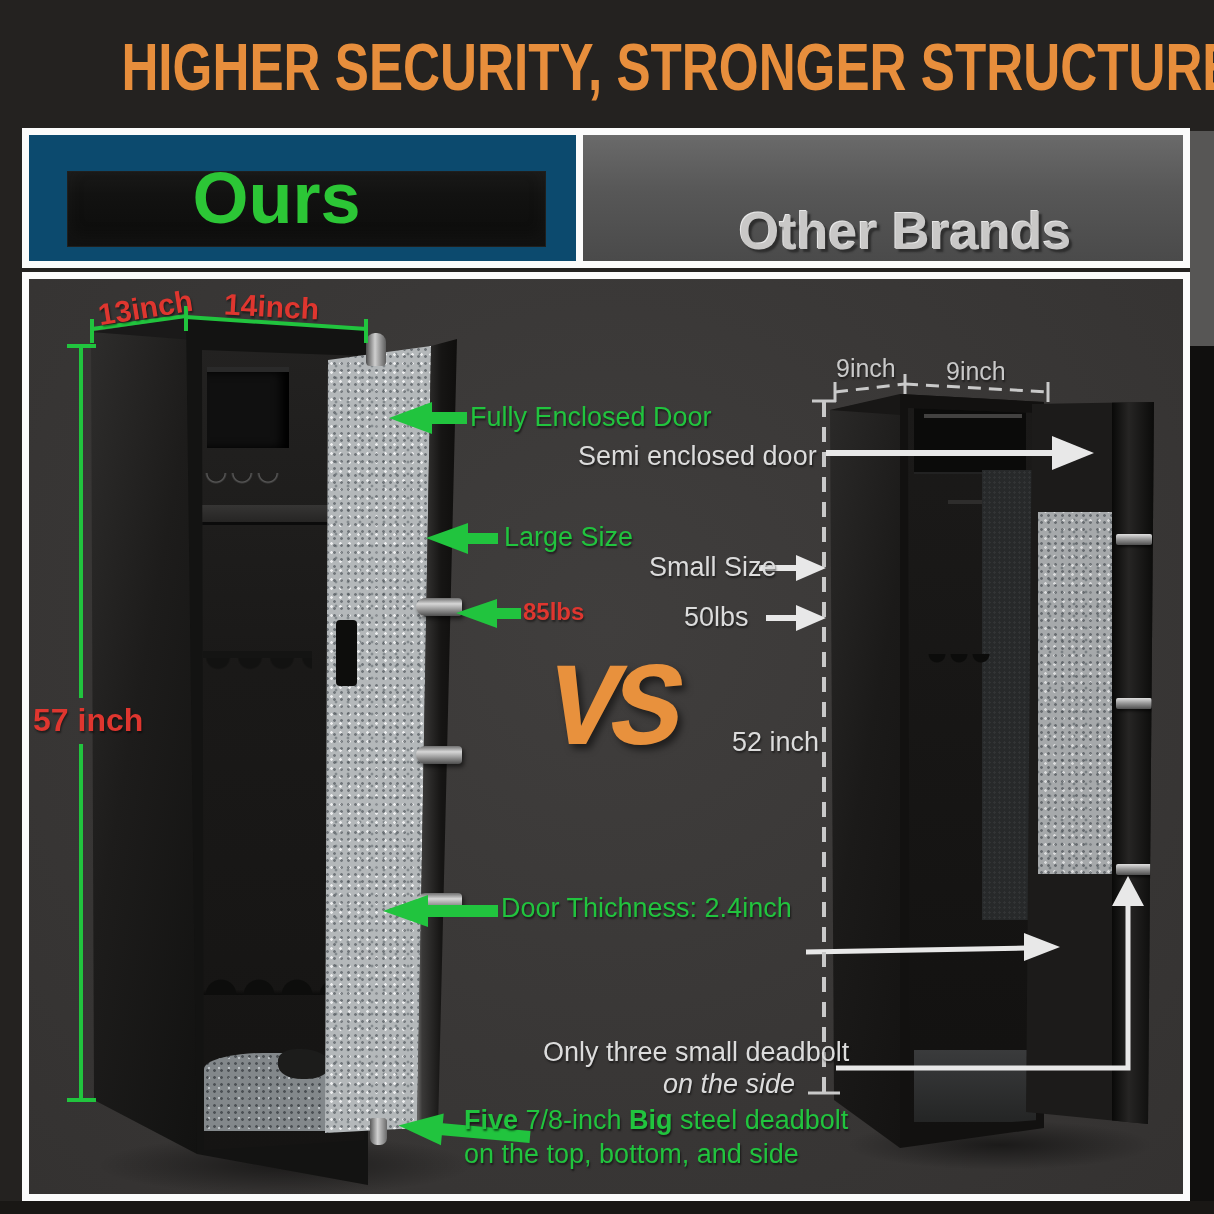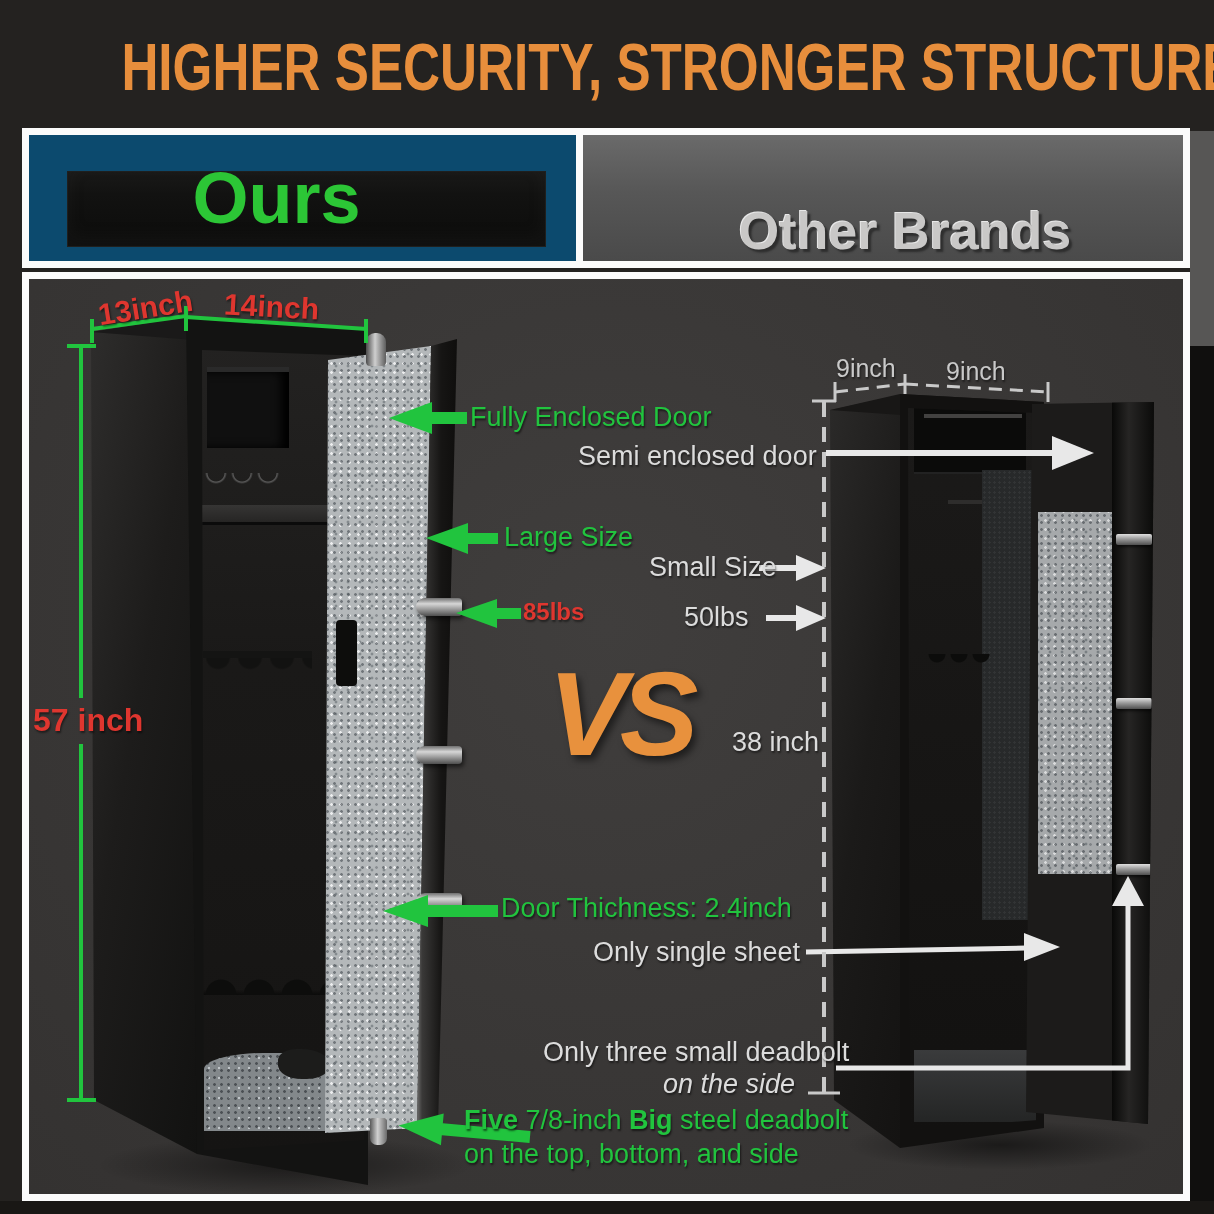--- a/index.html
+++ b/index.html
@@ -54,21 +54,21 @@
     border-radius:2px;box-shadow:1px 2px 3px rgba(0,0,0,.6);}
 
   
   .lbl{position:absolute;white-space:nowrap;z-index:40;line-height:1.15;}
   .lbl.green{color:#21c43e;font-size:27px;text-shadow:1px 2px 2px rgba(0,0,0,.55);}
   .lbl.green b{font-weight:700;}
   .lbl.white{color:#dcdcdc;font-size:27px;text-shadow:1px 2px 2px rgba(0,0,0,.5);}
   .lbl.red{color:#df362f;font-size:30px;font-weight:700;text-shadow:1px 2px 2px rgba(0,0,0,.45);}
   .lbl.graydim{color:#c9c9c9;font-size:25px;text-shadow:1px 2px 2px rgba(0,0,0,.5);}
   .vs{position:absolute;left:548px;top:646px;z-index:40;
-    font-family:Liberation Sans, sans-serif;font-style:italic;font-weight:700;
+    font-family:Liberation Mono, monospace;font-style:italic;font-weight:700;
     font-size:118px;letter-spacing:-.06em;color:#e8913d;
     text-shadow:4px 5px 7px rgba(0,0,0,.5);}
 
   svg.overlay{position:absolute;left:0;top:0;z-index:30;pointer-events:none;}
 </style>
 </head>
 <body>
 
 <div id="stage">
 
@@ -234,21 +234,20 @@
 
   <div class="lbl green" style="left:470px;top:402px;">Fully Enclosed Door</div>
   <div class="lbl green" style="left:504px;top:522px;">Large Size</div>
   <div class="lbl green" style="left:501px;top:893px;">Door Thichness: 2.4inch</div>
   <div class="lbl green" style="left:464px;top:1105px;"><b>Five</b><span> 7/8-inch </span><b>Big</b><span> steel deadbolt</span></div>
   <div class="lbl white" style="left:578px;top:441px;">Semi enclosed door</div>
 
   <div class="lbl green" style="left:464px;top:1139px;">on the top, bottom, and side</div>
   <div class="lbl white" style="left:631px;top:552px;margin-left:18px;">Small Size</div>
   <div class="lbl white" style="left:684px;top:602px;">50lbs</div>
-  <div class="lbl white" style="left:732px;top:727px;">38 inch</div>
-  <div class="lbl white" style="left:593px;top:937px;">Only single sheet</div>
+  <div class="lbl white" style="left:732px;top:727px;">52 inch</div>
   <div class="lbl white" style="left:543px;top:1037px;">Only three small deadbolt</div>
   <div class="lbl white" style="left:663px;top:1069px;font-style:italic;">on the side</div>
   <div class="lbl graydim" style="left:836px;top:354px;">9inch</div>
   <div class="lbl graydim" style="left:946px;top:357px;">9inch</div>
 
   <div class="vs">VS</div>
 </div>
 
 </body></html>

